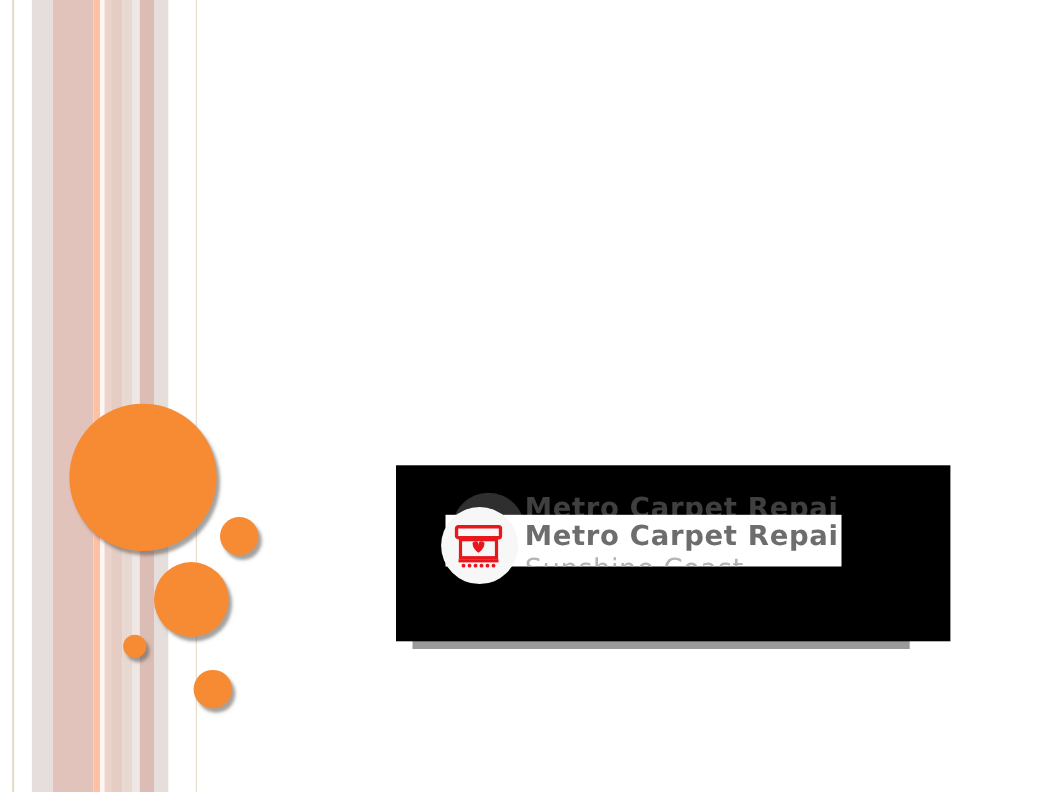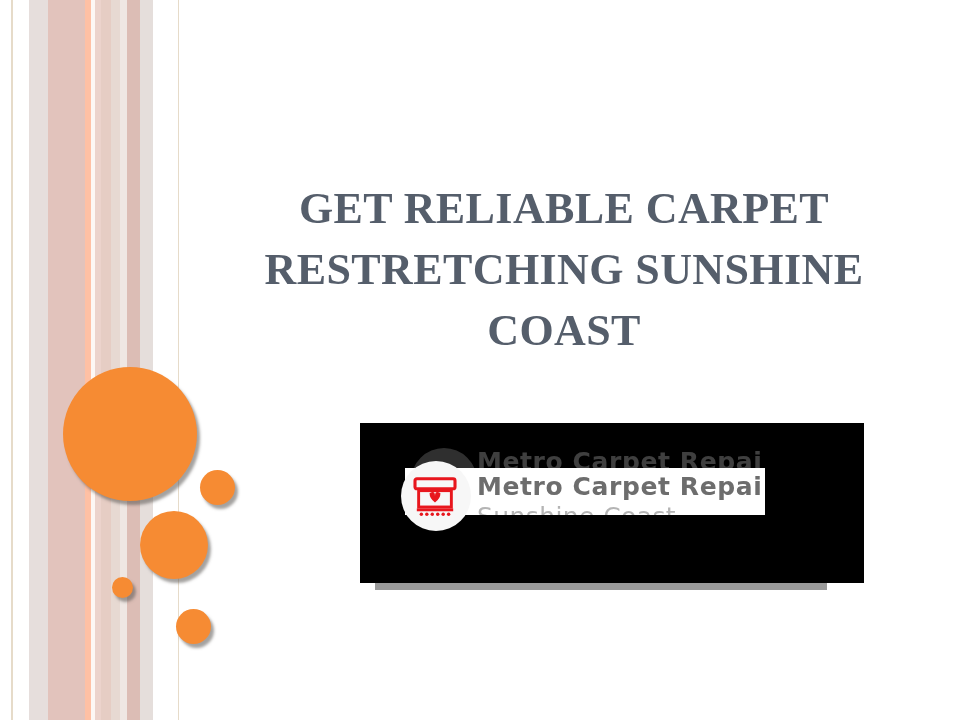--- a/index.html
+++ b/index.html
@@ -171,23 +171,20 @@
     </div>
 
   <div id="circle-group">
       <div class="circle" style="left: 63px; top: 367px; width: 134px; height: 134px; background: rgb(246, 139, 51);"></div>
       <div class="circle" style="left: 200px; top: 470px; width: 35px; height: 35px; background: rgb(246, 139, 51);"></div>
       <div class="circle" style="left: 140px; top: 511px; width: 68px; height: 68px; background: rgb(246, 139, 51);"></div>
       <div class="circle" style="left: 112px; top: 577px; width: 21px; height: 21px; background: rgb(246, 139, 51);"></div>
       <div class="circle" style="left: 176px; top: 609px; width: 35px; height: 35px; background: rgb(246, 139, 51);"></div>
     </div>
 
-  <div id="title-block">
-    <h1 id="title-text">Get Reliable Carpet Restretching Sunshine Coast</h1>
-  </div>
 
   <div id="picture-shadow"></div>
 
   <div id="picture-box">
 
     <div id="logo-ghost">
       <div class="logo-inner ghost">
         <div class="logo-mark shade"></div>
         <div class="logo-words">
           <div class="logo-line1">Metro Carpet Repai</div>

